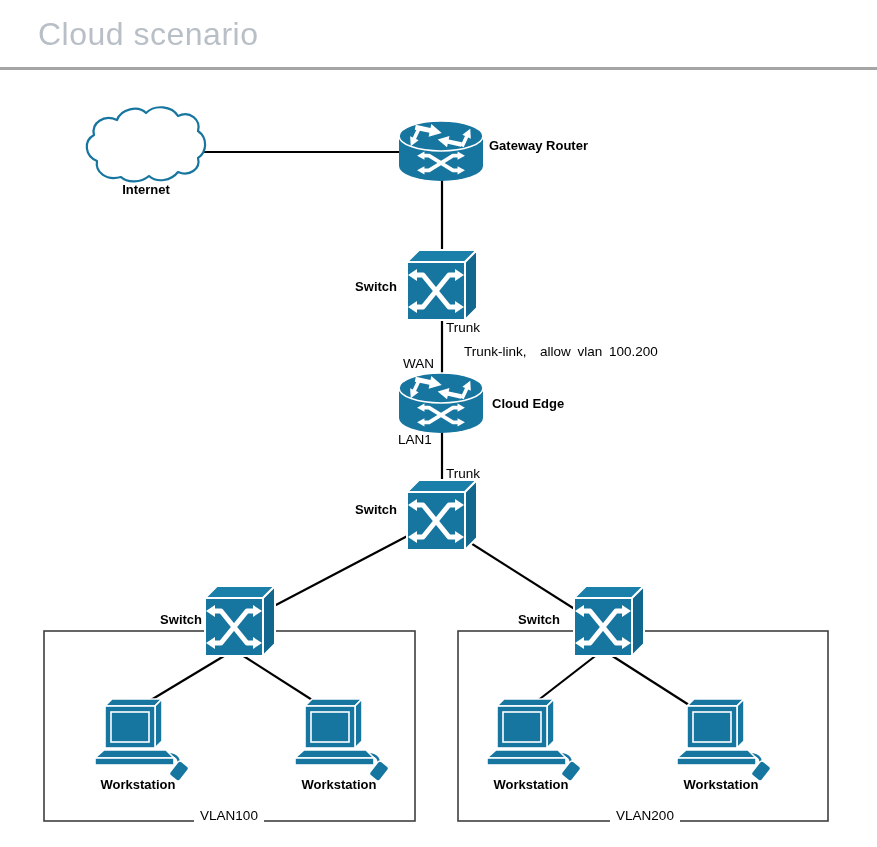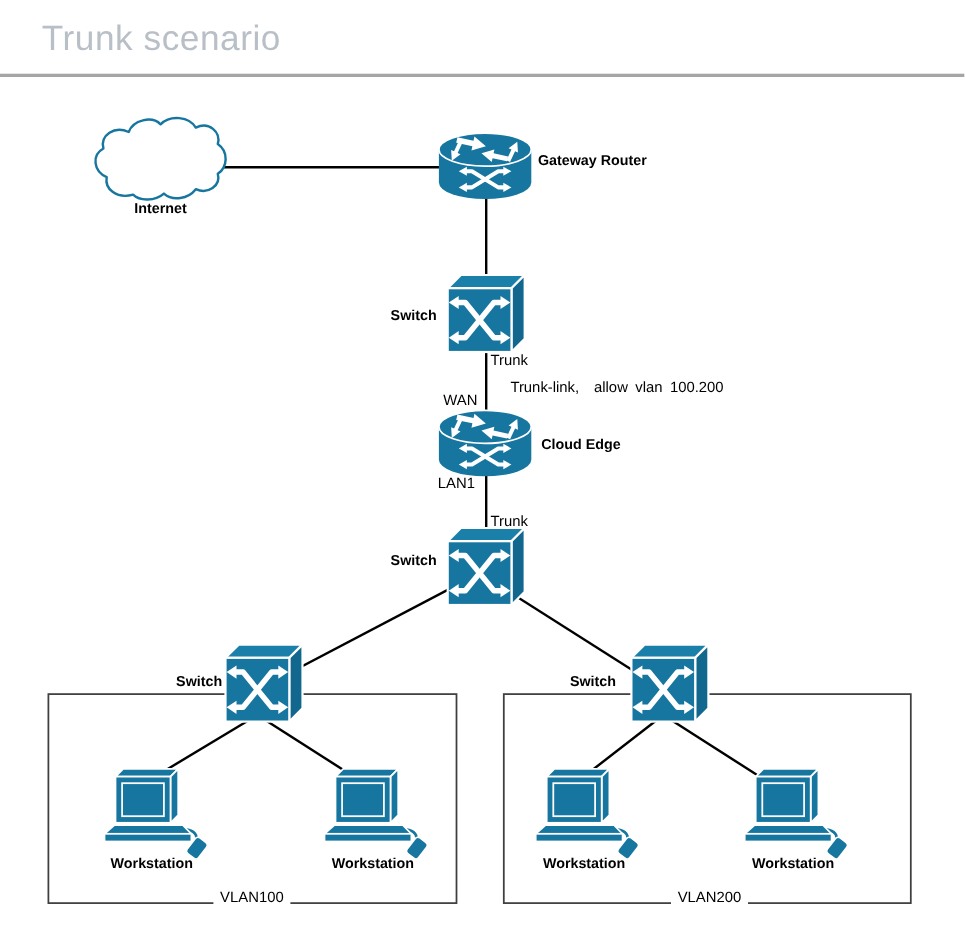--- a/index.html
+++ b/index.html
@@ -18,21 +18,21 @@
   .zone{fill:none;stroke:var(--c-box-border,#3f3f3f);stroke-width:1.6;}
   .t-reg{font:13.5px "Liberation Sans",sans-serif;fill:var(--c-label-text,#000);}
   .t-bold{font:bold 13px "Liberation Sans",sans-serif;fill:var(--c-label-text,#000);}
   .t-note{word-spacing:3px;white-space:pre;}
 </style>
 </head>
 <body>
 
 <div id="stage">
 
-  <div id="page-title">Trunk scenario</div>
+  <div id="page-title">Cloud scenario</div>
   <div id="title-rule"></div>
 
   <svg width="877" height="847" viewBox="0 0 877 847">
     <defs>
 
       <polygon id="tarrow" points="-13,-2.5 2,-2.5 2,-6.5 14,0 2,6.5 2,2.5 -13,2.5" fill="#fff"></polygon>
 
       <g id="sw-strand" fill="#fff">
         <polygon points="-28,-16 -19,-22 -19,-10"></polygon>
         <path d="M -20,-16 L -13,-16 L 13,16 L 20,16" fill="none" stroke="#fff" stroke-width="5" stroke-linejoin="round"></path>

